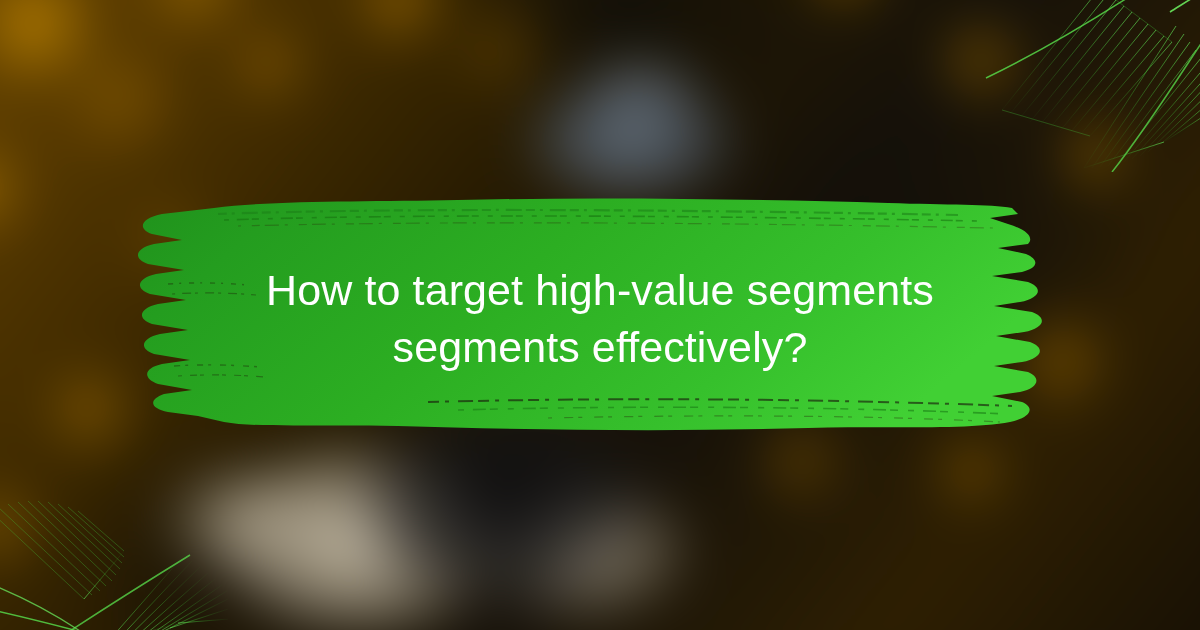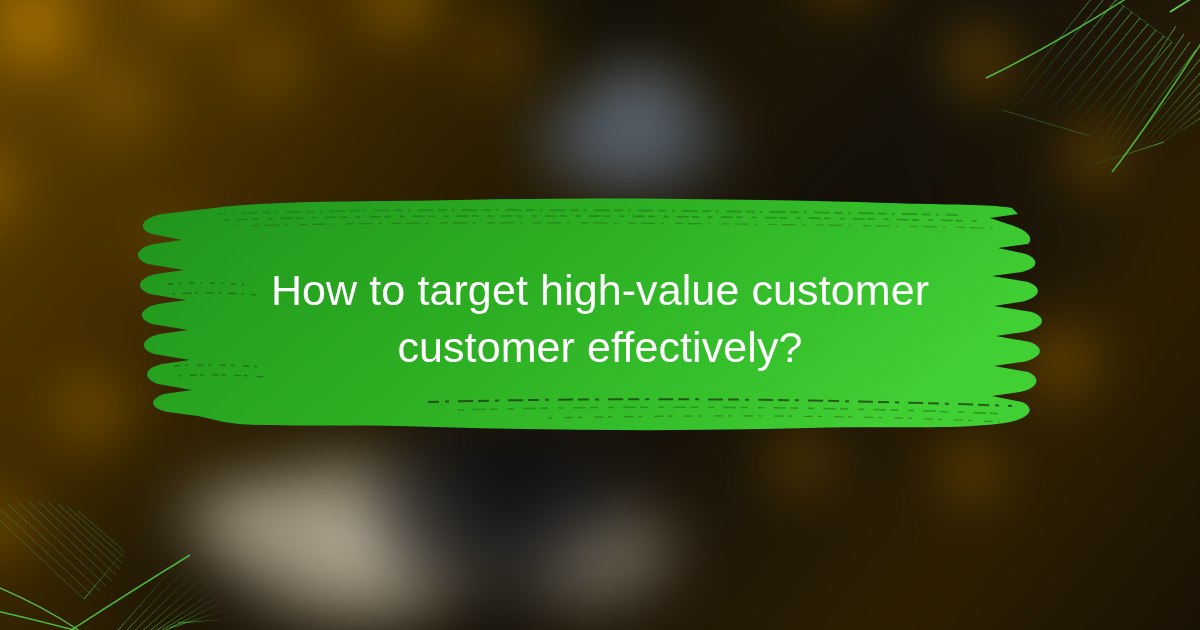--- a/index.html
+++ b/index.html
@@ -251,15 +251,15 @@
 
       <g opacity="0.35">
         <path d="M40,106 C70,104 96,105 120,107" stroke="#1a1204" stroke-width="1.4" fill="none" stroke-dasharray="5 6 2 8"></path>
         <path d="M44,116 C76,114 104,115 128,117" stroke="#1a1204" stroke-width="1.2" fill="none" stroke-dasharray="3 7 9 4"></path>
         <path d="M46,188 C78,186 106,187 132,189" stroke="#1a1204" stroke-width="1.4" fill="none" stroke-dasharray="6 5 3 9"></path>
         <path d="M50,198 C82,196 112,197 138,199" stroke="#1a1204" stroke-width="1.2" fill="none" stroke-dasharray="4 8 7 3"></path>
       </g>
     </svg>
   </div>
 
-  <div class="headline">How to target high-value customer customer effectively?</div>
+  <div class="headline">How to target high-value segments segments effectively?</div>
 
 </div>
 
 </body></html>

